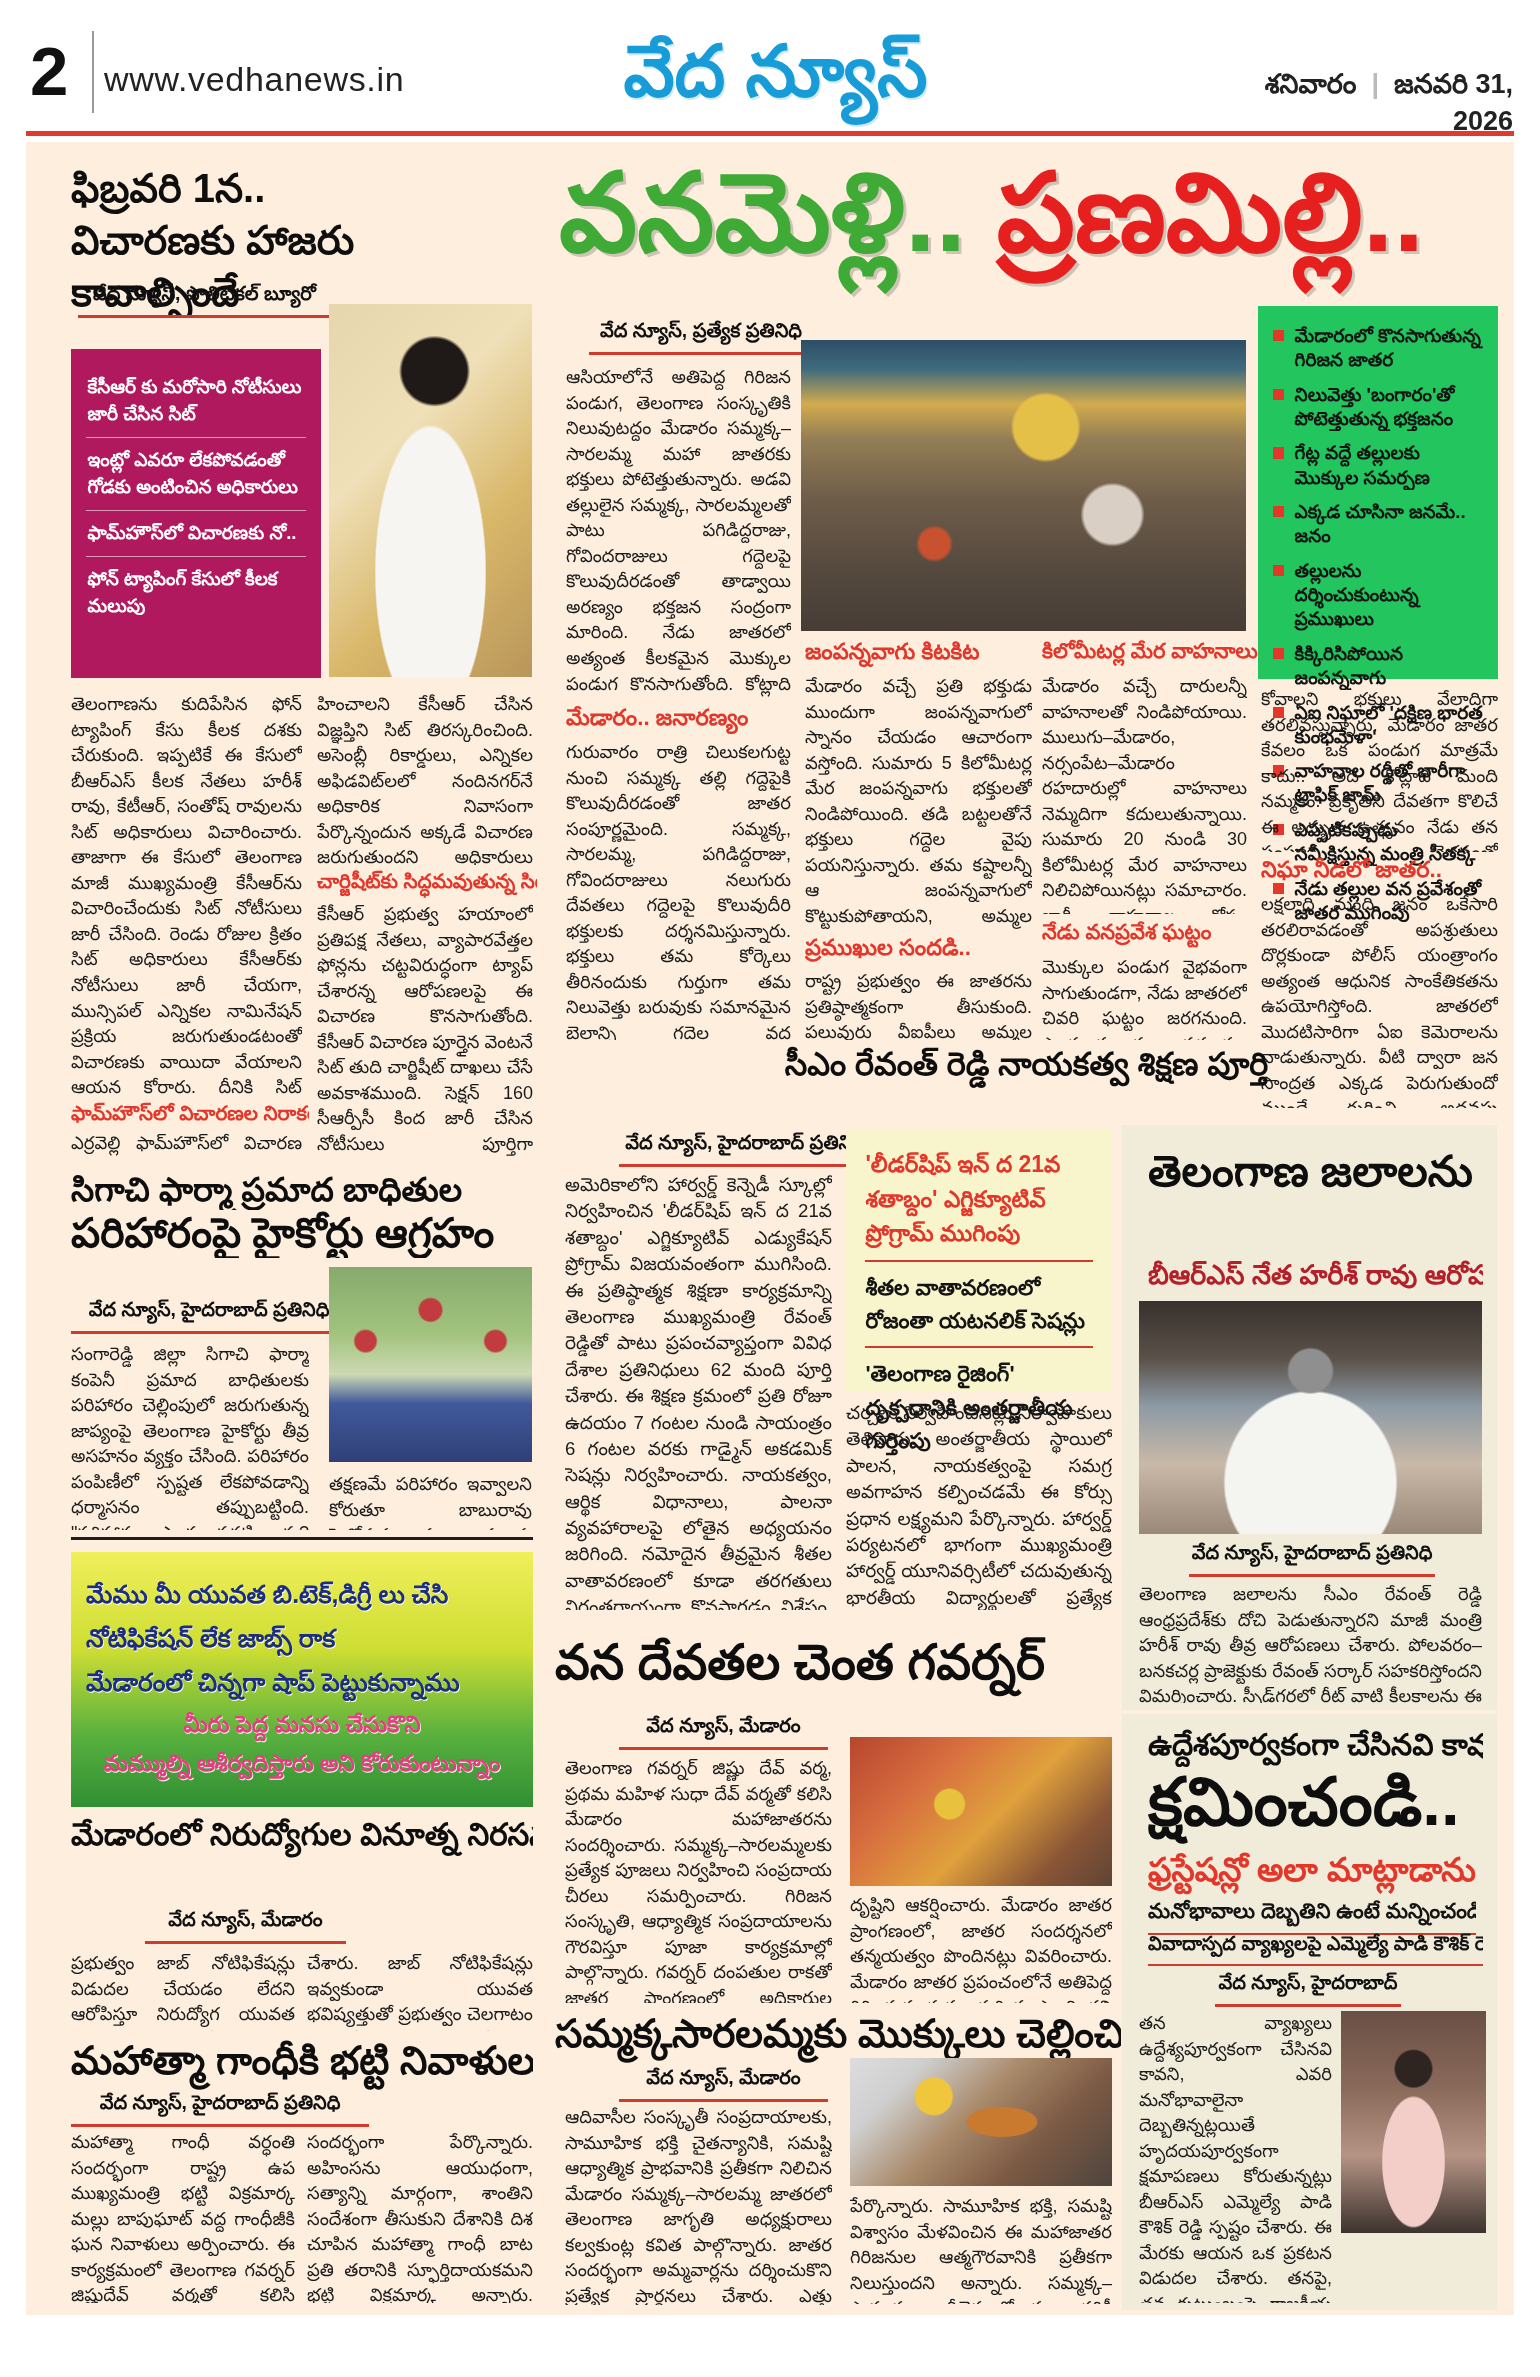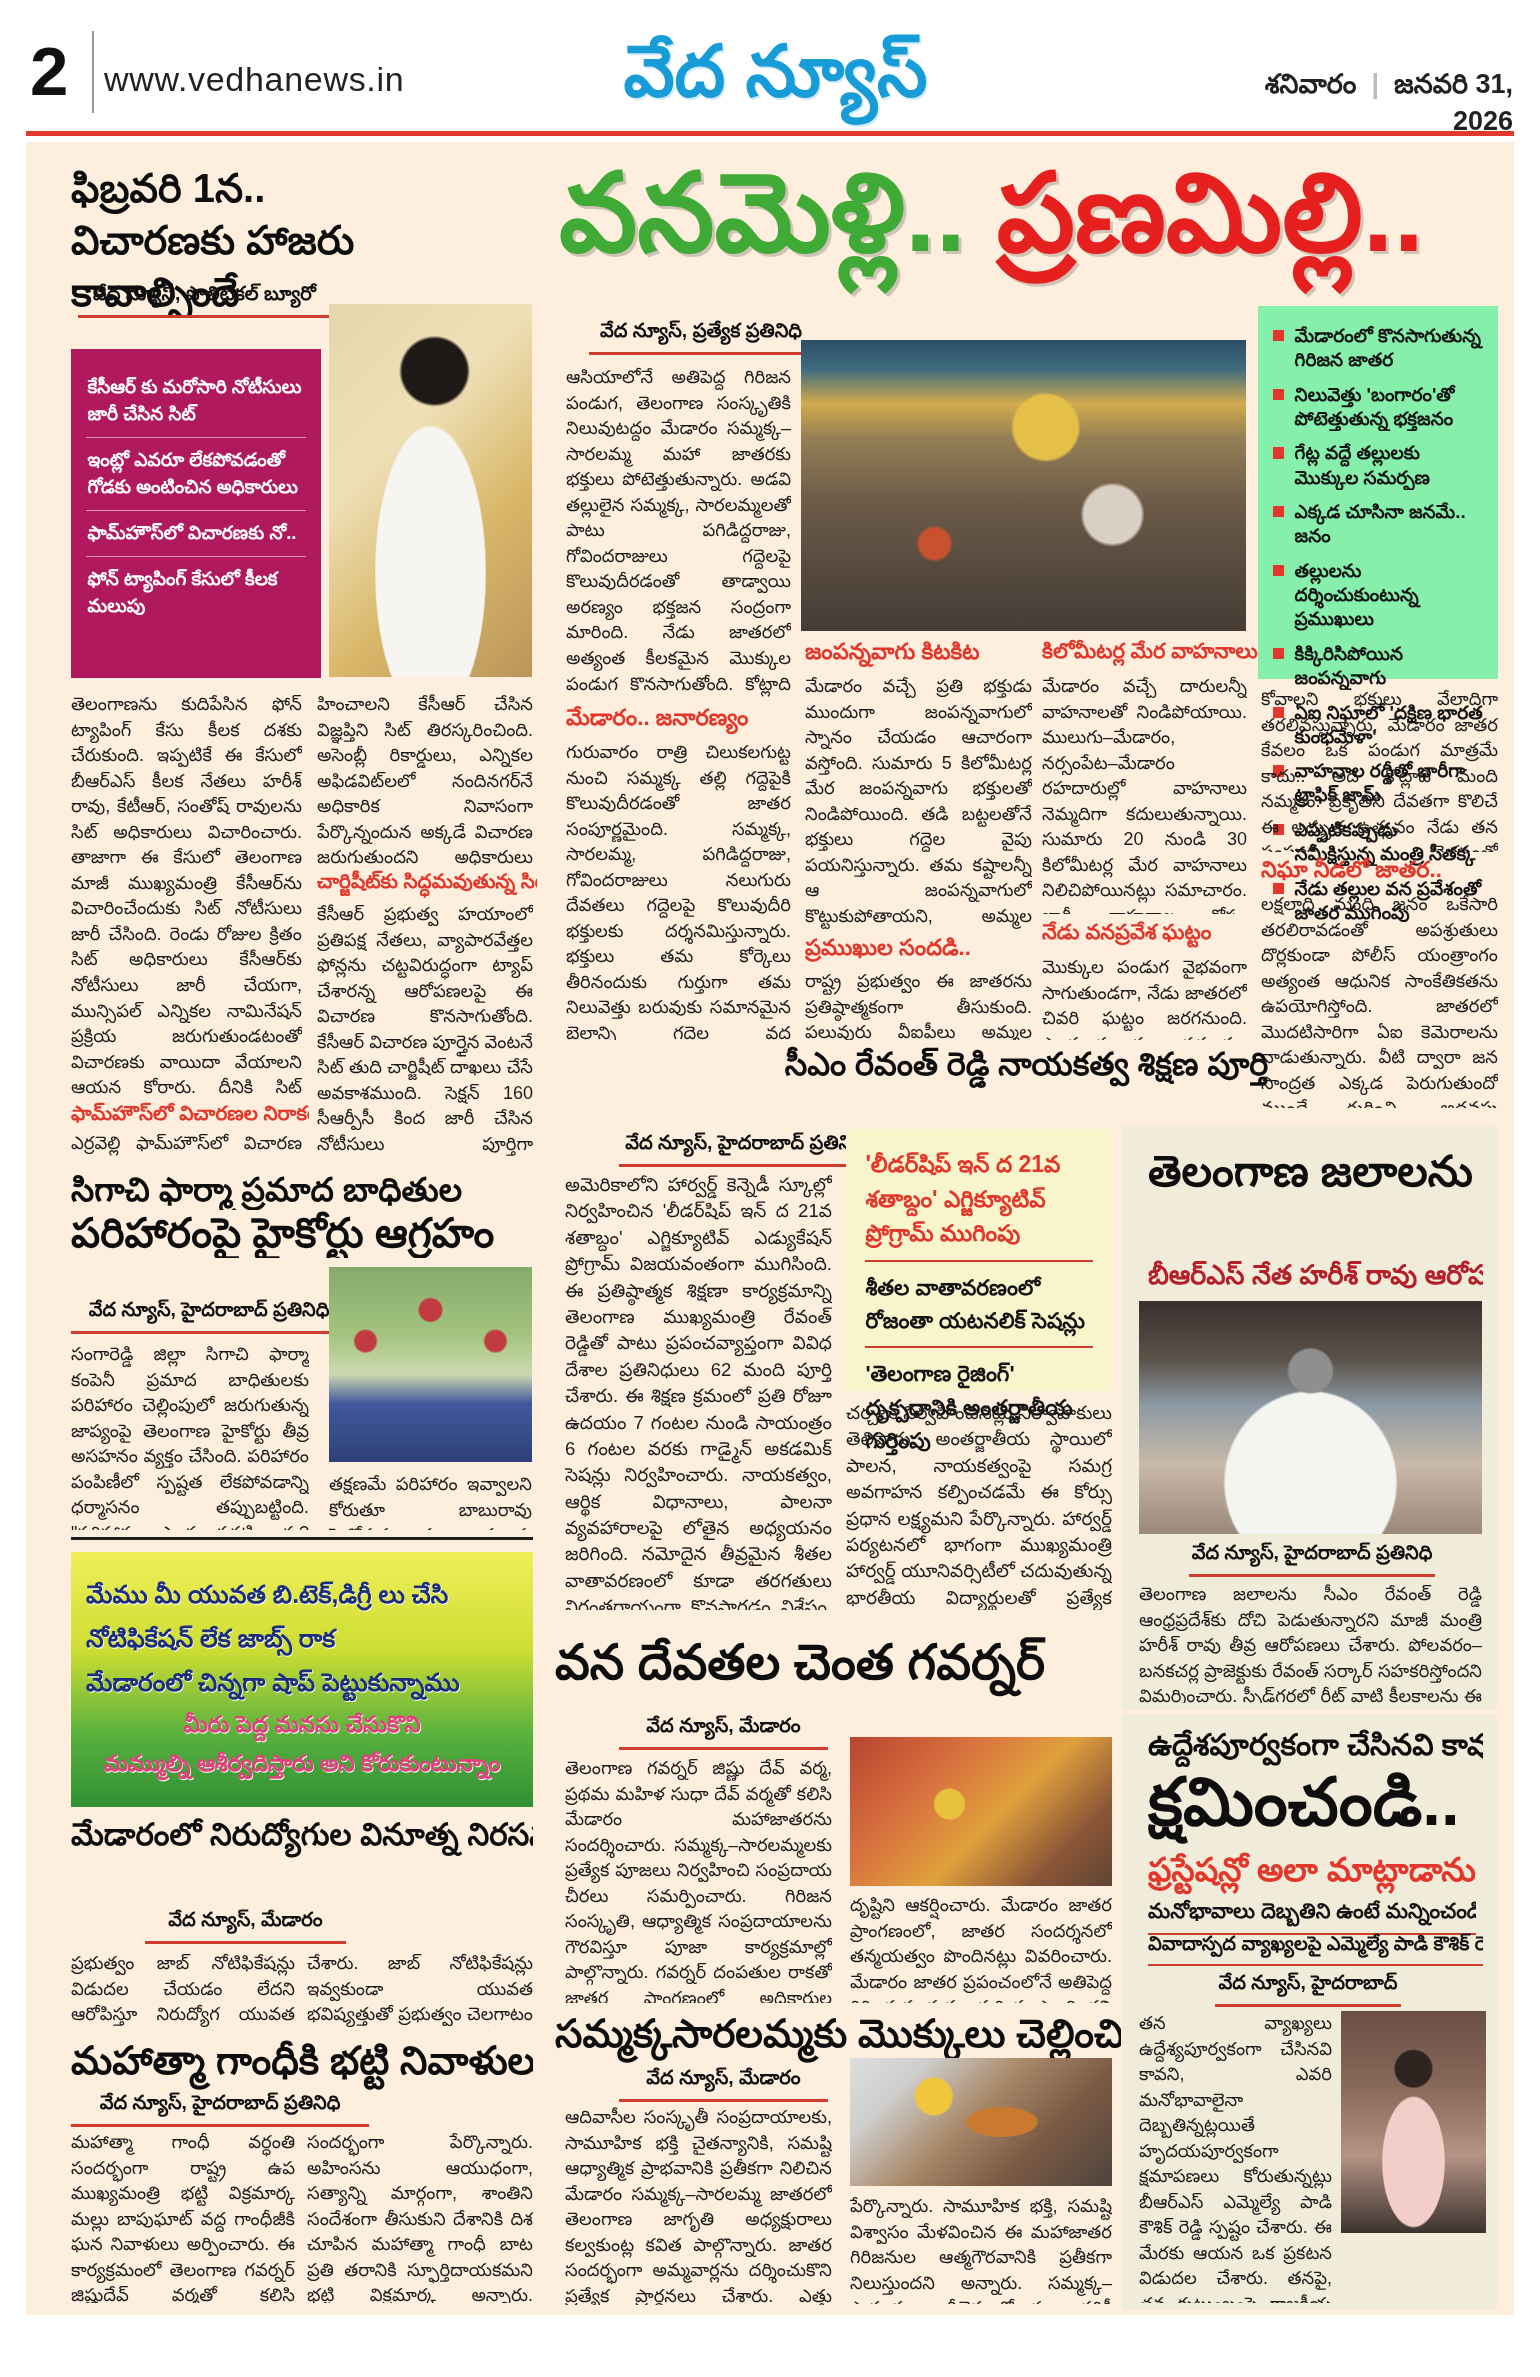--- a/index.html
+++ b/index.html
@@ -45,21 +45,21 @@
     linear-gradient(180deg,#6a4f46 0%,#8a6a5a 35%,#b59385 65%,#3c332e 100%);}
   .banner-ph{background:linear-gradient(180deg,#f0ef5a 0%,#cede33 38%,#58b03e 72%,#2f8f33 100%);padding:19.4px 15px;box-sizing:border-box;}
   .banner-ph .b-red{color:#d8402a;font-weight:bold;font-size:30px;text-shadow:0.7px 0.7px 0 #fff, -0.7px -0.7px 0 #fff;overflow:hidden;white-space:nowrap;}
   .banner-ph .b-blue{color:#1d2f7c;font-weight:bold;font-size:25px;text-shadow:0.7px 0.7px 0 #fff;overflow:hidden;white-space:nowrap;margin-top:9px;}
   .banner-ph .b-pink{color:#e0417c;font-weight:bold;font-size:23px;text-shadow:0.7px 0.7px 0 #fff;overflow:hidden;white-space:nowrap;margin-top:7.5px;text-align:center;}
   
   .mag-box{background:#b1195f;color:#ffffff;padding:16.4px 15px;box-sizing:border-box;}
   .mag-item{font-weight:bold;font-size:18.6px;line-height:1.45;padding:9px 1.5px;border-bottom:1.5px solid rgba(255,255,255,0.55);overflow:hidden;}
   .mag-item:last-child{border-bottom:none;}
   
-  .ylw{background:#86efac;}
+  .ylw{background:#22c55e;}
   .sb-item{display:flex;gap:10.4px;font-weight:bold;font-size:18.6px;line-height:1.3;color:#141414;margin-bottom:10.4px;overflow:hidden;}
   .sq{flex:0 0 auto;width:11.2px;height:11.2px;background:#e2372a;margin-top:6px;}
   
   .cm-box{background:#f8f5cd;padding:18px 19.4px;box-sizing:border-box;}
   .cm-red{color:#e2372a;font-weight:bold;font-size:23px;line-height:1.5;border-bottom:2.2px solid #cf3b2c;padding-bottom:9px;overflow:hidden;}
   .cm-blk{color:#141414;font-weight:bold;font-size:21.6px;line-height:1.55;border-bottom:2.2px solid #cf3b2c;padding:9px 0;overflow:hidden;}
   .cm-blk.last{border-bottom:none;}
   .ksub{font-weight:bold;font-size:21px;color:#141414;border-bottom:2.2px solid #cf3b2c;padding-bottom:4.5px;overflow:hidden;white-space:nowrap;}
 </style>
 </head>

